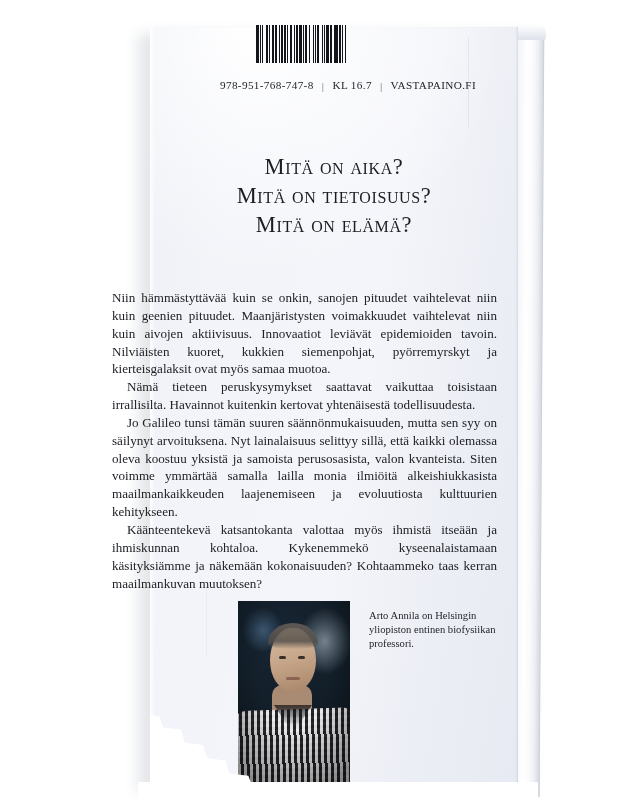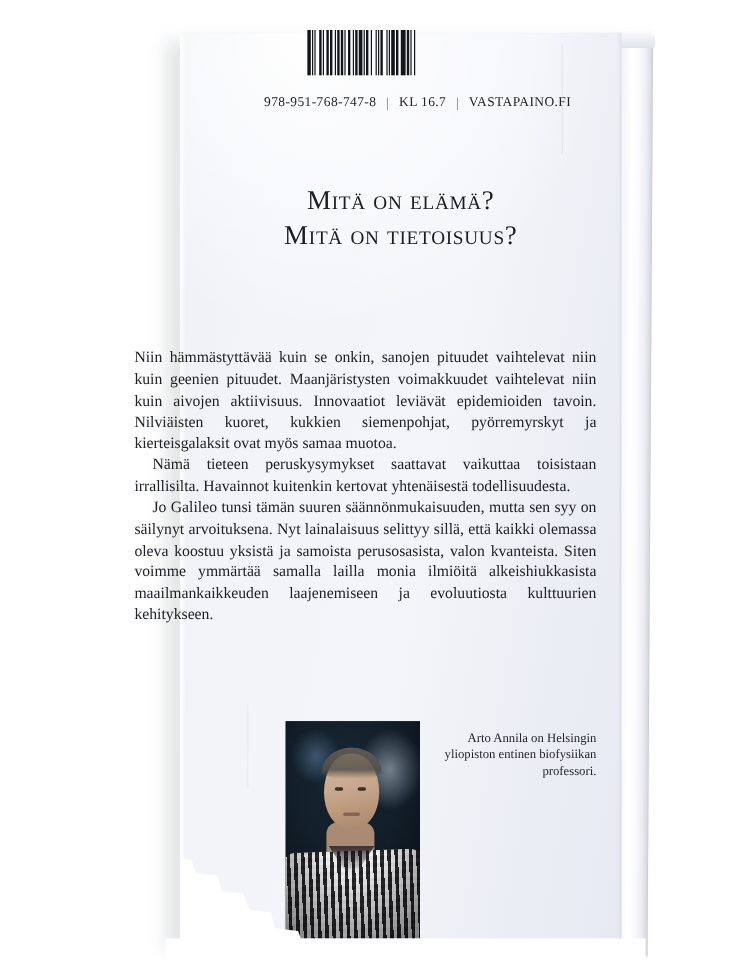--- a/index.html
+++ b/index.html
@@ -283,21 +283,20 @@
   
   .bio {
     position: absolute;
     left: 369px;
     top: 609px;
     width: 128px;
     font-family: "Liberation Serif", serif;
     font-size: 10.6px;
     line-height: 14.2px;
     color: #23252b;
-    text-align: right;
   }
 
   
   .crease {
     position: absolute;
     background: rgba(150,158,175,0.30);
   }
 </style>
 </head>
 <body>
@@ -380,28 +379,30 @@
 
   <div class="isbn-line">
     <span>978-951-768-747-8</span>
     <span class="sep">|</span>
     <span>KL 16.7</span>
     <span class="sep">|</span>
     <span>VASTAPAINO.FI</span>
   </div>
 
   <div class="titles">
+    <div class="tline">Mitä on aika?</div>
+    <div class="tline">Mitä on tietoisuus?</div>
     <div class="tline">Mitä on elämä?</div>
-    <div class="tline">Mitä on tietoisuus?</div>
   </div>
 
   <div class="blurb">
     <p>Niin hämmästyttävää kuin se onkin, sanojen pituudet vaihtelevat niin kuin geenien pituudet. Maanjäristysten voimakkuudet vaihtelevat niin kuin aivojen aktiivisuus. Innovaatiot leviävät epidemioiden tavoin. Nilviäisten kuoret, kukkien siemenpohjat, pyörremyrskyt ja kierteisgalaksit ovat myös samaa muotoa.</p>
     <p>Nämä tieteen peruskysymykset saattavat vaikuttaa toisistaan irrallisilta. Havainnot kuitenkin kertovat yhtenäisestä todellisuudesta.</p>
     <p>Jo Galileo tunsi tämän suuren säännönmukaisuuden, mutta sen syy on säilynyt arvoituksena. Nyt lainalaisuus selittyy sillä, että kaikki olemassa oleva koostuu yksistä ja samoista perusosasista, valon kvanteista. Siten voimme ymmärtää samalla lailla monia ilmiöitä alkeishiukkasista maailmankaikkeuden laajenemiseen ja evoluutiosta kulttuurien kehitykseen.</p>
+    <p>Käänteentekevä katsantokanta valottaa myös ihmistä itseään ja ihmiskunnan kohtaloa. Kykenemmekö kyseenalaistamaan käsityksiämme ja näkemään kokonaisuuden? Kohtaammeko taas kerran maailmankuvan muutoksen?</p>
   </div>
 
   <div class="photo">
     <div class="ph-bg"></div>
     <div class="ph-neck"></div>
     <div class="ph-head"></div>
     <div class="ph-hair"></div>
     <div class="ph-eye l"></div>
     <div class="ph-eye r"></div>
     <div class="ph-mouth"></div>

